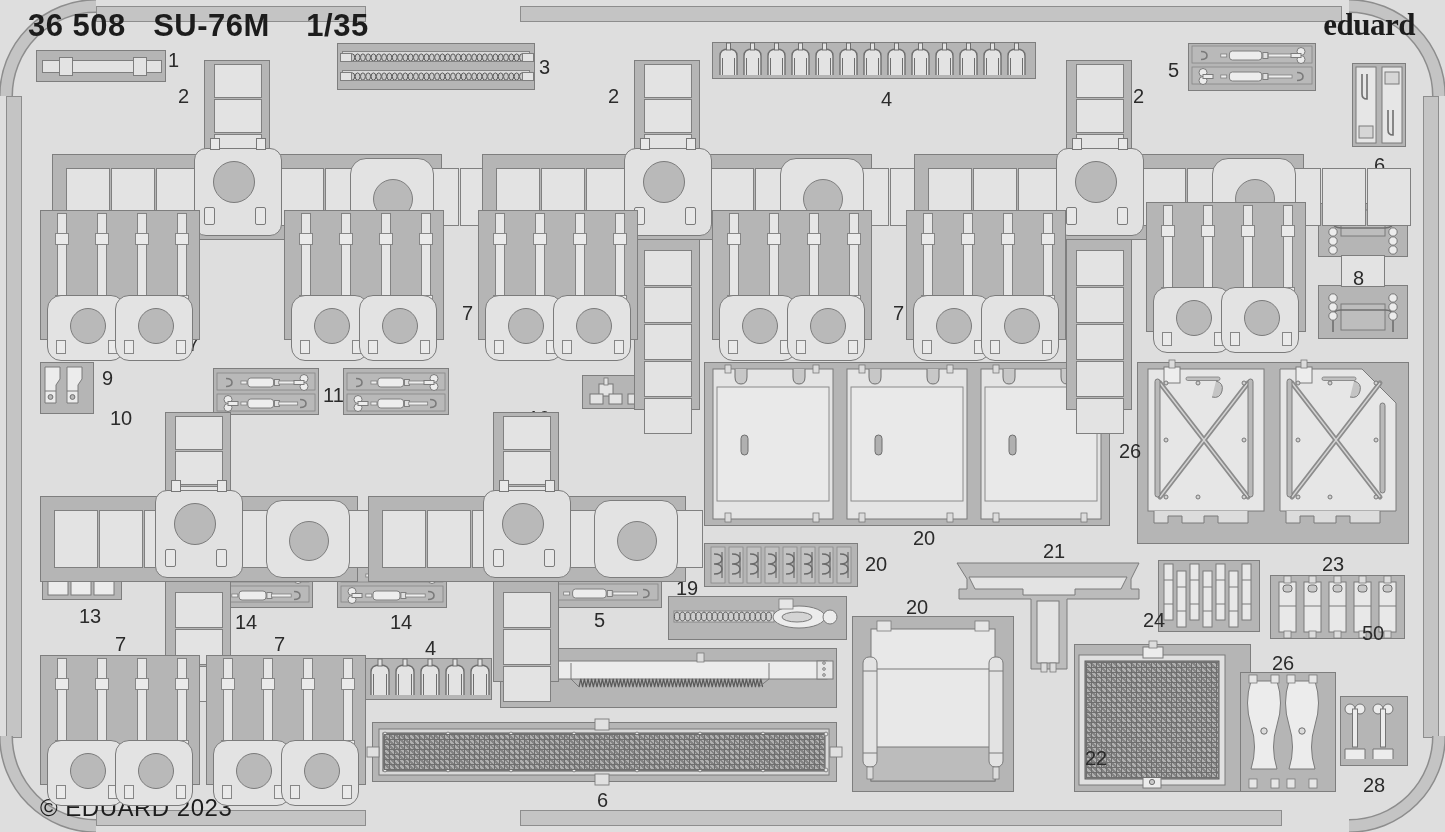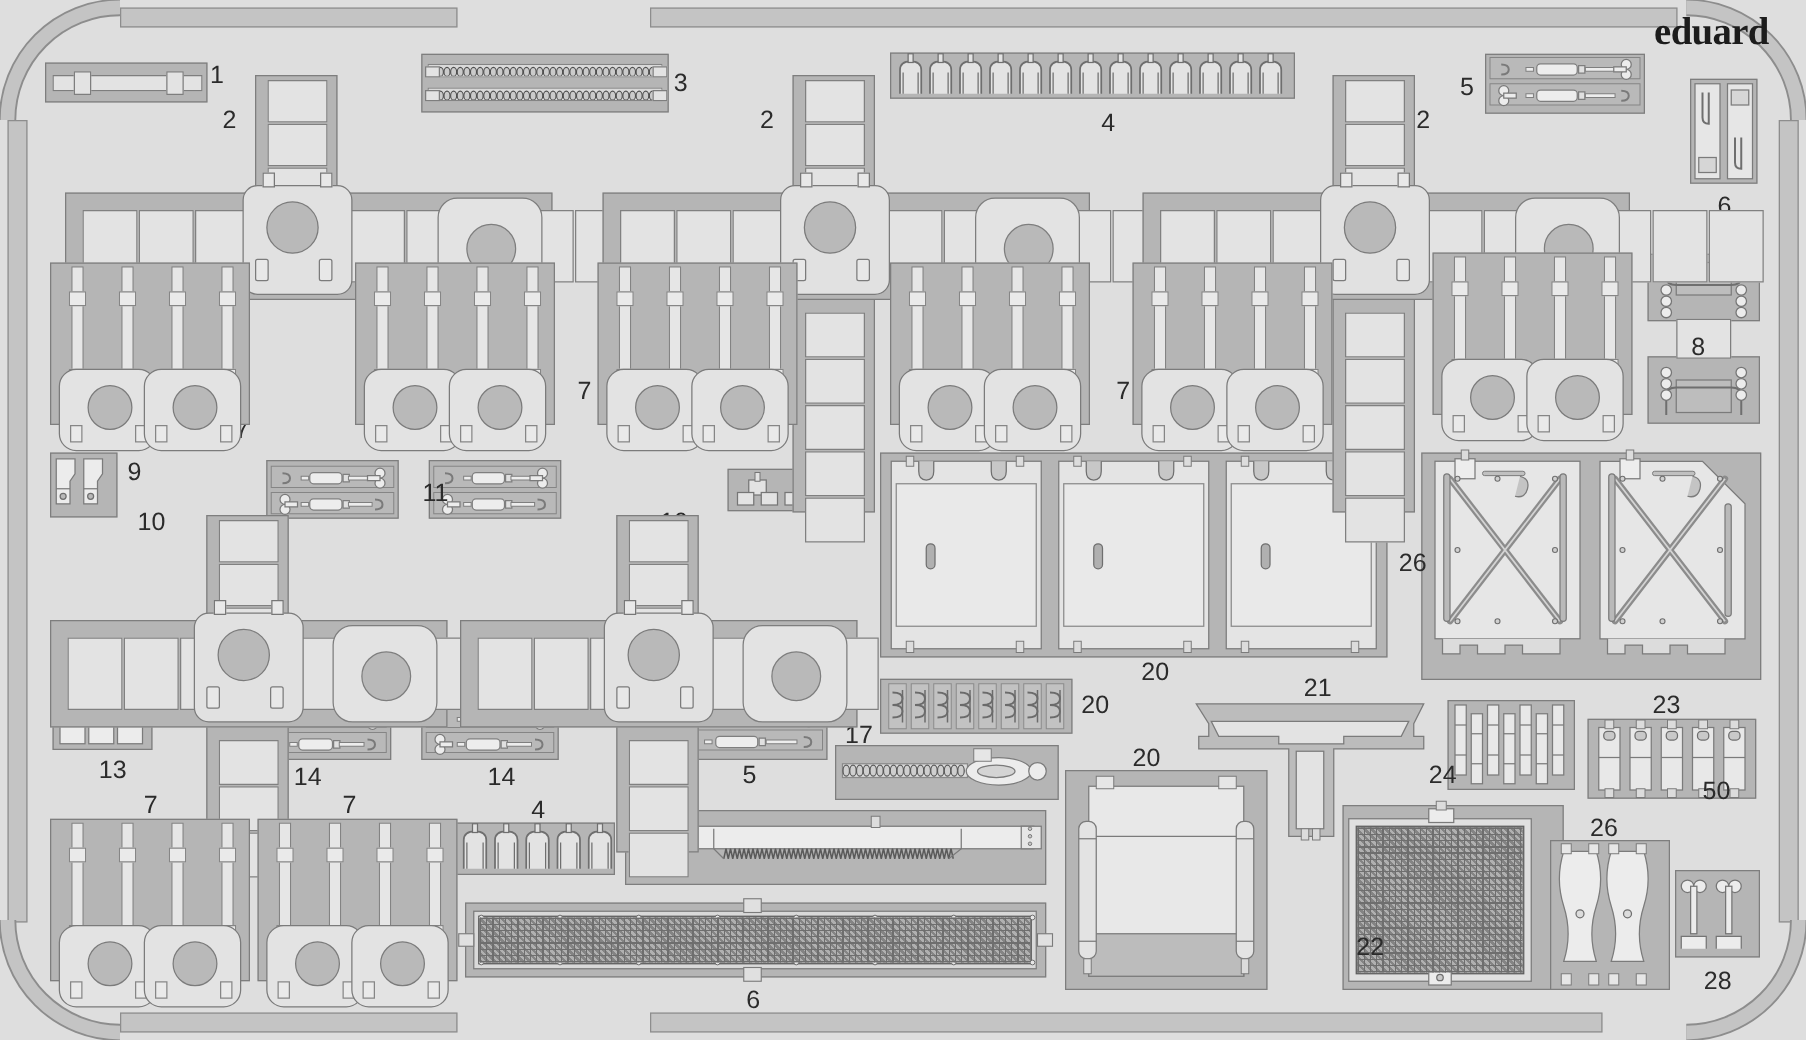--- a/index.html
+++ b/index.html
@@ -78,21 +78,23 @@
       <path d="M1439 96 A90 90 0 0 0 1349 6" fill="none" stroke="#8d8d8d" stroke-width="14"></path>
       <path d="M6 736 A90 90 0 0 0 96 826" fill="none" stroke="#8d8d8d" stroke-width="14"></path>
       <path d="M1439 736 A90 90 0 0 1 1349 826" fill="none" stroke="#8d8d8d" stroke-width="14"></path>
       <path d="M6 96 A90 90 0 0 1 96 6" fill="none" stroke="#c4c4c4" stroke-width="11"></path>
       <path d="M1439 96 A90 90 0 0 0 1349 6" fill="none" stroke="#c4c4c4" stroke-width="11"></path>
       <path d="M6 736 A90 90 0 0 0 96 826" fill="none" stroke="#c4c4c4" stroke-width="11"></path>
       <path d="M1439 736 A90 90 0 0 1 1349 826" fill="none" stroke="#c4c4c4" stroke-width="11"></path>
     </svg>
   </div>
 
+  <div id="title">36 508   SU-76M    1/35</div>
   <div id="brand">eduard</div>
+  <div id="copy">© EDUARD 2023</div>
 
   <div class="sheet" style="left:36px;top:50px;width:128px;height:30px;">
     <div class="hole" style="left:5px;top:9px;width:118px;height:11px;"></div>
     <div class="hole" style="left:22px;top:6px;width:12px;height:17px;"></div>
     <div class="hole" style="left:96px;top:6px;width:12px;height:17px;"></div>
   </div>
 
   <div class="sheet" style="left:337px;top:43px;width:196px;height:45px;">
     <div class="chainrow" style="left:4px;top:7px;width:188px;height:11px;">
       <svg width="188" height="11">
@@ -857,27 +859,27 @@
       <div class="num" style="left: 428px; top: 230px;">7</div>
       <div class="num" style="left: 856px; top: 230px;">7</div>
       <div class="num" style="left: 1288px; top: 205px;">7</div>
       <div class="num" style="left: 462px; top: 303px;">7</div>
       <div class="num" style="left: 893px; top: 303px;">7</div>
       <div class="num" style="left: 188px; top: 334px;">7</div>
       <div class="num" style="left: 1353px; top: 268px;">8</div>
       <div class="num" style="left: 102px; top: 368px;">9</div>
       <div class="num" style="left: 110px; top: 408px;">10</div>
       <div class="num" style="left: 528px; top: 408px;">10</div>
-      <div class="num" style="left: 338px; top: 385px;">11</div>
+      <div class="num" style="left: 323px; top: 385px;">11</div>
       <div class="num" style="left: 653px; top: 361px;">12</div>
       <div class="num" style="left: 79px; top: 606px;">13</div>
       <div class="num" style="left: 235px; top: 612px;">14</div>
       <div class="num" style="left: 390px; top: 612px;">14</div>
       <div class="num" style="left: 594px; top: 610px;">5</div>
-      <div class="num" style="left: 676px; top: 578px;">17</div>
+      <div class="num" style="left: 676px; top: 578px;">19</div>
       <div class="num" style="left: 865px; top: 554px;">20</div>
       <div class="num" style="left: 913px; top: 528px;">20</div>
       <div class="num" style="left: 906px; top: 597px;">20</div>
       <div class="num" style="left: 1043px; top: 541px;">21</div>
       <div class="num" style="left: 1119px; top: 441px;">26</div>
       <div class="num" style="left: 1322px; top: 554px;">23</div>
       <div class="num" style="left: 1143px; top: 610px;">24</div>
       <div class="num" style="left: 1085px; top: 748px;">22</div>
       <div class="num" style="left: 1272px; top: 653px;">26</div>
       <div class="num" style="left: 1362px; top: 623px;">50</div>

